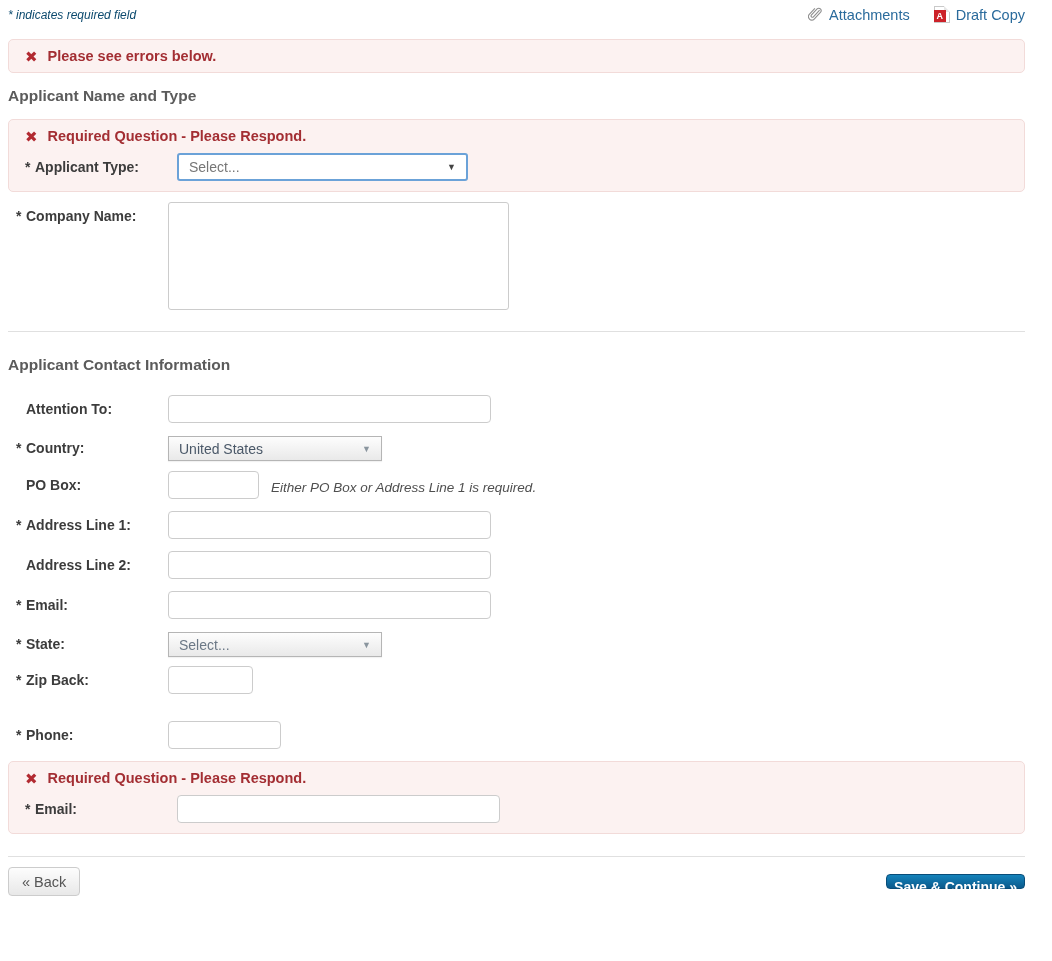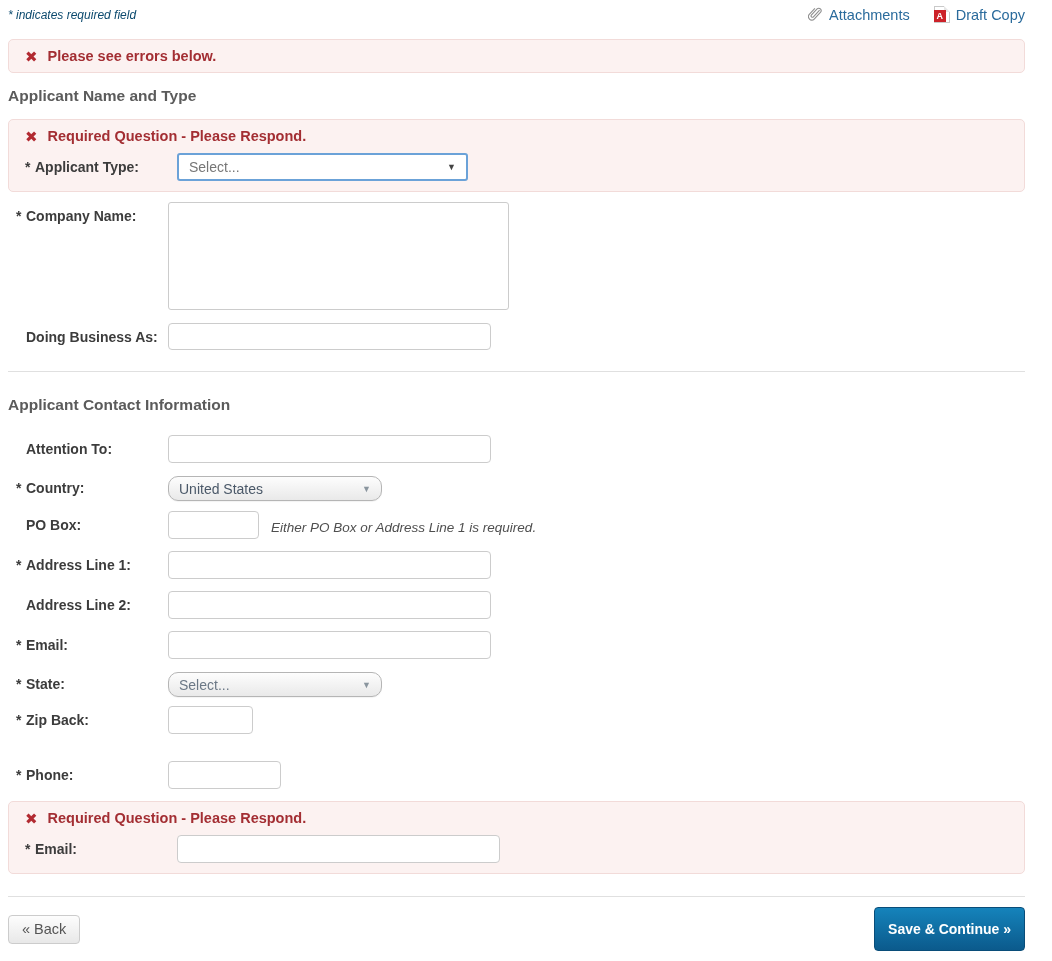--- a/index.html
+++ b/index.html
@@ -63,40 +63,40 @@
     display:flex; align-items:center; justify-content:space-between;
     padding:0 10px; cursor:pointer;
   }
   .native-select .val { color:#767676; font-size:14px; }
   .native-select .arrow { color:#444; font-size:9px; }
 
   
   .theme-select {
     width:214px; height:25px;
     background:linear-gradient(#fdfdfd, #e9e9e9);
-    border:1px solid #b5b5b5; border-radius:10px;
+    border:1px solid #b5b5b5; border-radius:0;
     display:flex; align-items:center; justify-content:space-between;
     padding:0 10px; cursor:pointer; box-shadow:0 1px 1px rgba(0,0,0,0.05);
   }
   .theme-select .val { color:#4a5868; font-size:14px; }
   .theme-select .val.placeholder { color:#6b7886; }
   .theme-select .arrow { color:#8a959e; font-size:9px; }
 
   
   .footer-row { display:flex; justify-content:space-between; align-items:center; margin-top:10px; padding-bottom:22px; }
   .btn-back {
     background:linear-gradient(#fdfdfd, #e8e8e8);
     border:1px solid #cccccc; border-radius:4px; color:#555;
     font-size:14.5px; padding:4px 13px; height:29px; cursor:pointer;
     font-family:"Liberation Sans", sans-serif;
   }
   .btn-save {
     background:linear-gradient(#1583bb, #0b5a8c);
     border:1px solid #094d79; border-radius:4px; color:#ffffff;
-    font-size:14px; font-weight:bold; padding:4px 13px; height:44px; cursor:pointer;
+    font-size:14px; font-weight:bold; padding:4px 7px; height:15px; cursor:pointer;
     font-family:"Liberation Sans", sans-serif;
   }
 </style>
 </head>
 <body>
 
 <div class="wrap">
 
   <div class="topbar">
     <div class="req-note">* indicates required field</div>
@@ -151,29 +151,20 @@
   <div class="frow" style="margin-top:10px;">
     <div class="lblcell">
       <span class="ast">*</span>
       <span>Company Name:</span>
     </div>
     <div class="fieldcell">
       <textarea class="txt" value="" style=""></textarea>
     </div>
   </div>
 
-  <div class="frow" style="margin-top:13px;">
-    <div class="lblcell">
-      <span class="ast"></span>
-      <span>Doing Business As:</span>
-    </div>
-    <div class="fieldcell">
-      <input type="text" class="txt w-std" style="height: 27px;" value="">
-    </div>
-  </div>
 
   <hr class="divider">
 
   <h2 class="section" style="margin-top:24px;">Applicant Contact Information</h2>
 
   <div class="frow" style="margin-top:21px;">
     <div class="lblcell">
       <span class="ast"></span>
       <span>Attention To:</span>
     </div>

